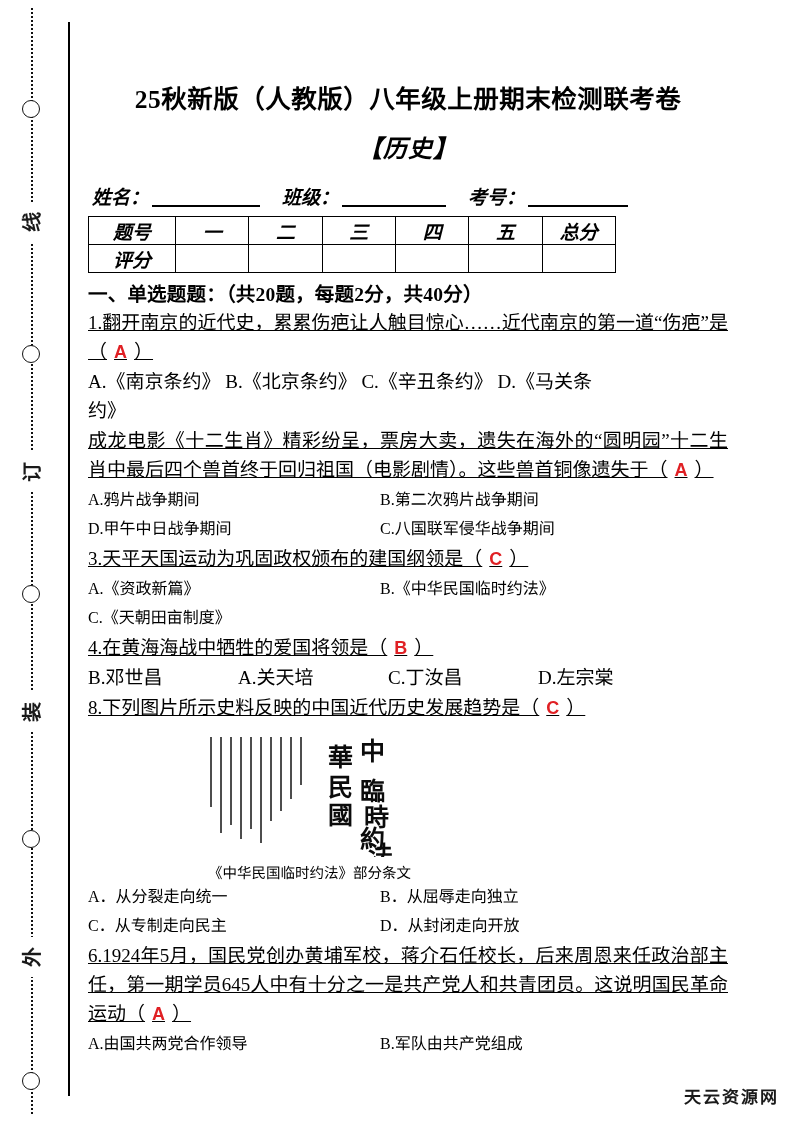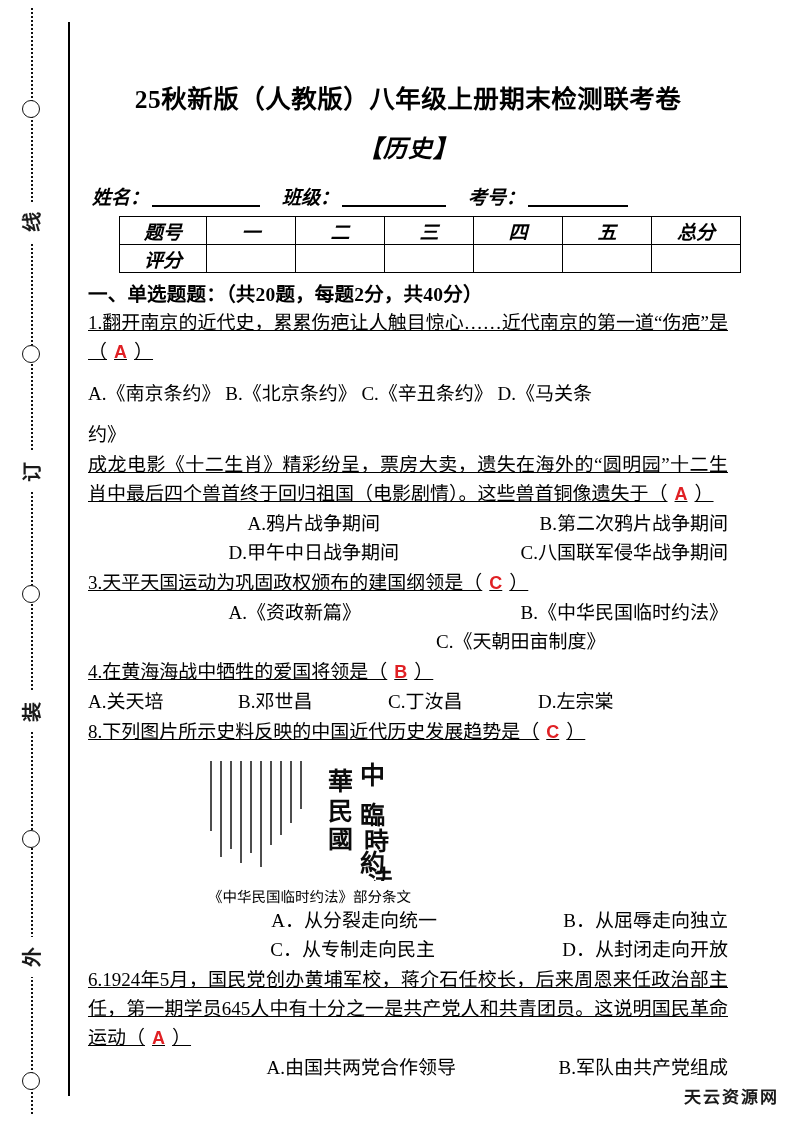--- a/index.html
+++ b/index.html
@@ -119,23 +119,22 @@
   }
   .blank-w1 { width: 108px; }
   .blank-w2 { width: 104px; }
   .blank-w3 { width: 100px; }
   .identity-gap { width: 20px; }
 
   
   #score-table {
     margin-top: 7px;
     border-collapse: collapse;
-    width: 622px;
+    width: 528px;
     table-layout: fixed;
-    margin-left: 31px;
   }
   #score-table td {
     border: 1.6px solid #000;
     height: 25px;
     text-align: center;
     font-size: 19px;
     font-weight: bold;
     font-style: italic;
     font-family: "Liberation Serif", "DejaVu Serif", serif;
     padding: 0;
@@ -154,27 +153,25 @@
     font-size: 19px;
     line-height: 29px;
     text-align: justify;
     text-justify: inter-ideograph;
     text-decoration: underline;
   }
   .q-opts-line {
     font-size: 19px;
     line-height: 29px;
     white-space: nowrap;
-    margin-top: 12px;
   }
   .q-opts-2col {
     display: flex;
-    font-size: 19px;
+    font-size: 16px;
     line-height: 29px;
-    justify-content: flex-end;
   }
   .q-opts-2col > span:first-child { width: 292px; flex: none; }
   .q-opts-4col {
     display: flex;
     font-size: 19px;
     line-height: 29px;
   }
   .q-opts-4col > span { width: 150px; flex: none; }
   .ans {
     color: #e02024;
@@ -355,22 +352,22 @@
     <div class="q-opts-2col">
       <span>C.《天朝田亩制度》</span>
     </div>
   </div>
 
   <div class="q-block">
     <div class="q-stem">
       <span>4.在黄海海战中牺牲的爱国将领是（</span><span class="ans">B</span><span>）</span>
     </div>
     <div class="q-opts-4col">
+      <span>B.邓世昌</span>
       <span>A.关天培</span>
-      <span>B.邓世昌</span>
       <span>C.丁汝昌</span>
       <span>D.左宗棠</span>
     </div>
   </div>
 
   <div class="q-block">
     <div class="q-stem">
       <span>8.下列图片所示史料反映的中国近代历史发展趋势是（</span><span class="ans">C</span><span>）</span>
     </div>
 

